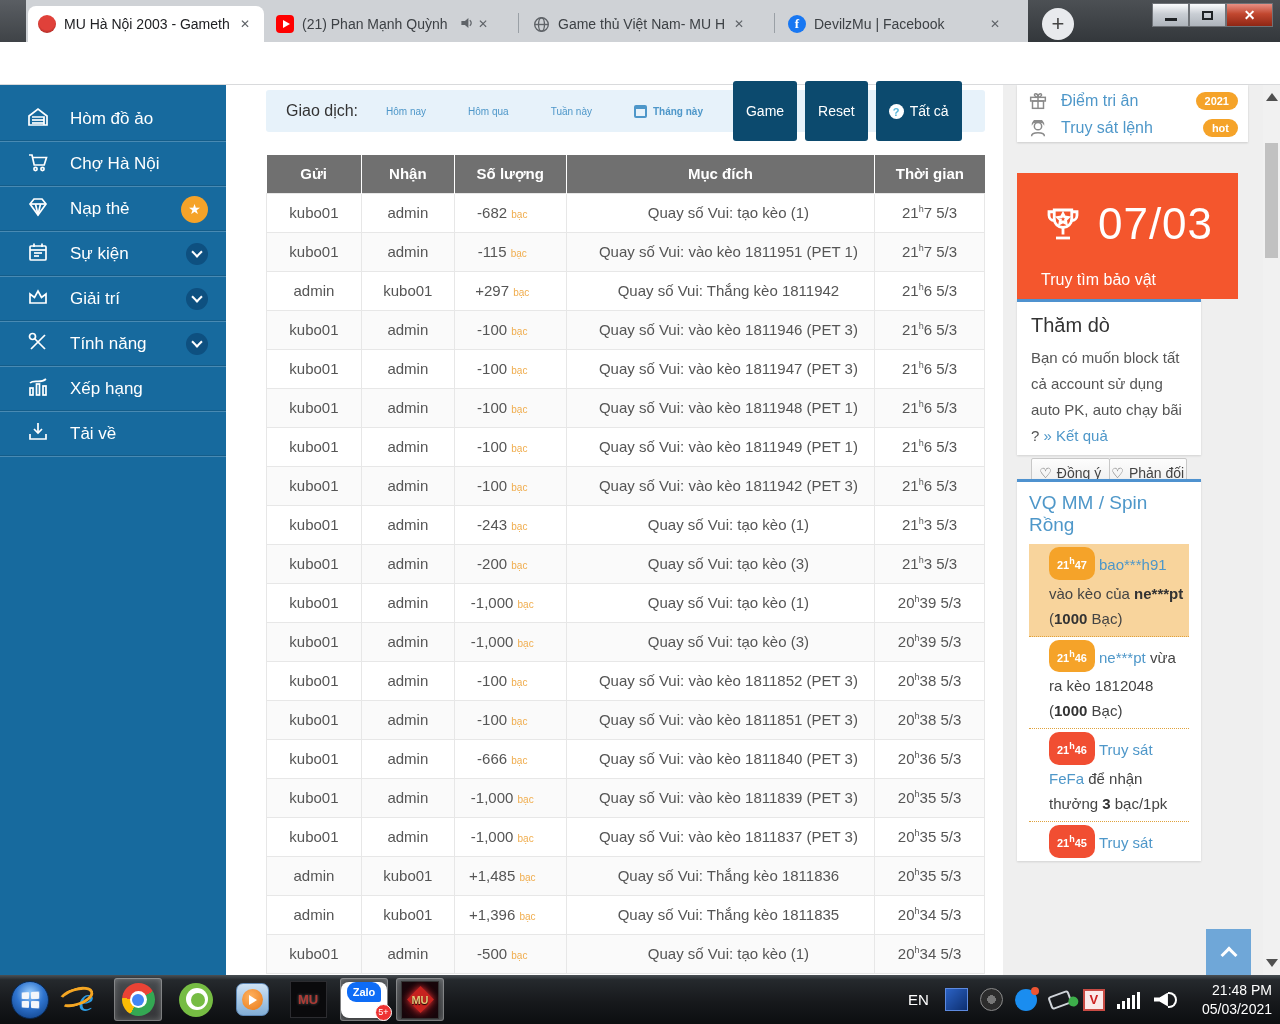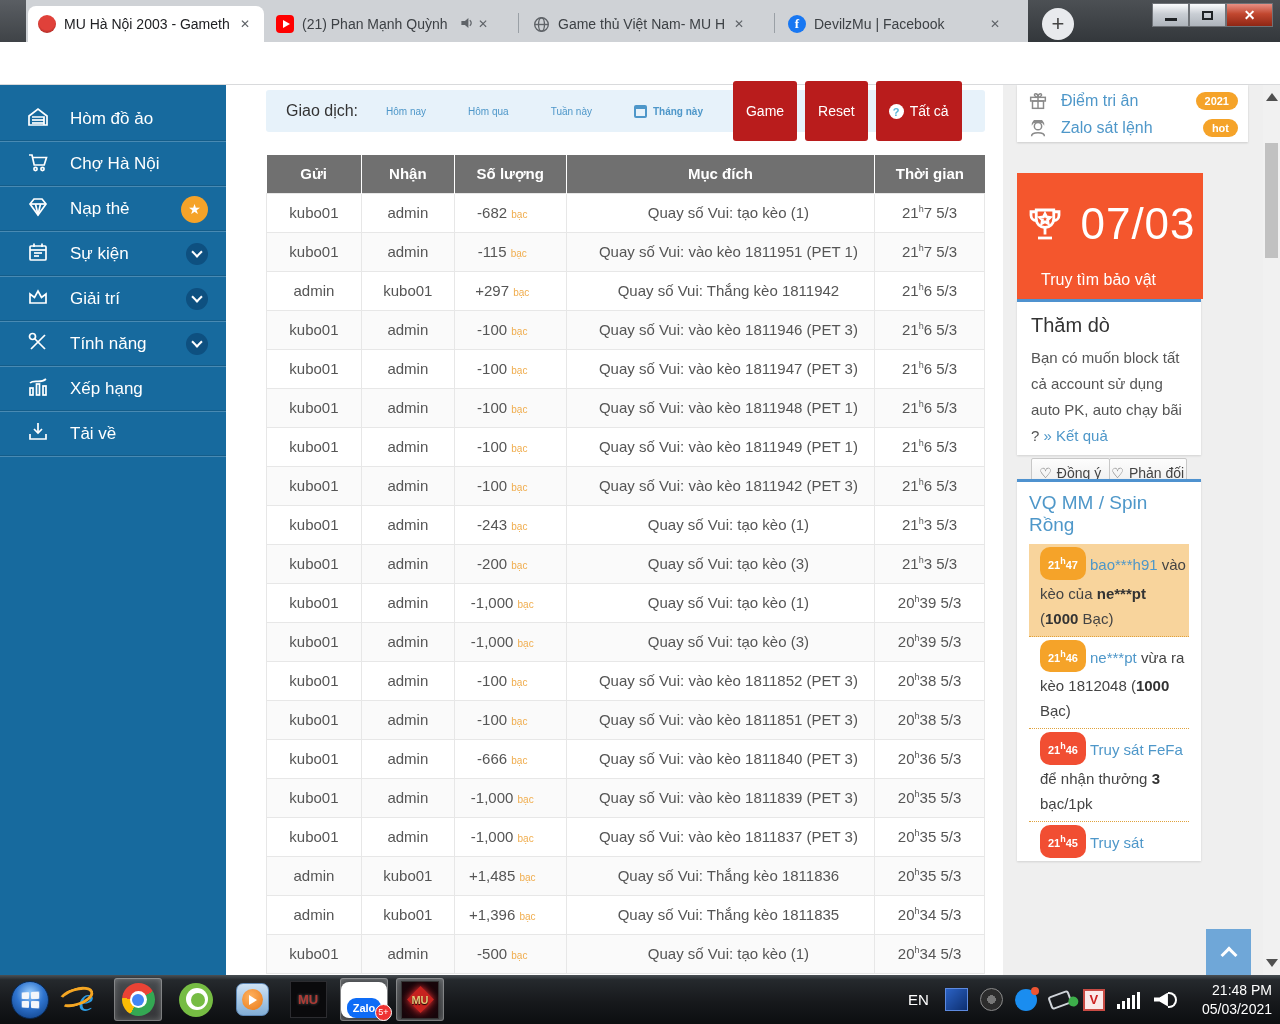--- a/index.html
+++ b/index.html
@@ -51,21 +51,21 @@
   .chev { width:8px; height:8px; border-right:2px solid #fff; border-bottom:2px solid #fff; transform:rotate(45deg); margin-top:-4px; }
 
   
   #main { left:226px; top:85px; width:777px; height:890px; background:#fff; }
   #filterbar { position:absolute; left:40px; top:5px; width:719px; height:42px; background:#e7f2fa; border-radius:3px; display:flex; align-items:center; padding:0 20px; }
   #filter-label { color:#333; font-size:16px; margin-right:28px; }
   .filter-link { color:#4e97c9; font-size:10px; margin-right:42px; white-space:nowrap; display:flex; align-items:center; }
   .filter-link.sel { font-weight:bold; margin-right:22px; }
   .cal-ico { display:inline-block; width:13px; height:13px; background:#4e97c9; margin-right:6px; border-radius:2px; position:relative; }
   .cal-ico:after { content:""; position:absolute; left:2px; top:4px; right:2px; bottom:2px; background:#e7f2fa; }
-  .fbtn { background:#b91c1c; color:#fff; font-size:14px; border-radius:3px; padding:22px 13px; margin-left:8px; display:flex; align-items:flex-end; white-space:nowrap; }
+  .fbtn { background:#0c4a6e; color:#fff; font-size:14px; border-radius:3px; padding:22px 13px; margin-left:8px; display:flex; align-items:flex-end; white-space:nowrap; }
   .qmark { width:15px; height:15px; border-radius:50%; background:#fff; color:#57b6d9; font-size:11px; font-weight:bold; display:inline-flex; align-items:center; justify-content:center; margin-right:6px; }
 
   #txtable { position:absolute; left:40px; top:70px; width:719px; border-collapse:collapse; }
   #txtable th { background:#707070; color:#fff; font-size:15px; font-weight:bold; height:38px; border-right:1px solid #fff; }
   #txtable th:last-child { border-right:none; }
   #txtable td { height:39px; border:1px solid #e7e7e7; font-size:15px; color:#555; text-align:center; }
   #txtable tr:nth-child(even) td { background:#fafafa; }
   td.c-user { color:#68a4d9; }
   td.c-amt { text-align:right; padding-right:16px; white-space:nowrap; }
   .unit { color:#f0ad4e; font-size:10px; }
@@ -74,36 +74,36 @@
   sup { font-size:9px; }
   .col-gui{width:95px;} .col-nhan{width:93px;} .col-sl{width:112px;} .col-md{width:309px;} .col-tg{width:110px;}
 
   
   #rightbar { left:1003px; top:85px; width:260px; height:890px; background:#efefef; }
   #quickcard { position:absolute; left:14px; top:0; width:231px; height:57px; background:#fff; box-shadow:0 1px 2px rgba(0,0,0,0.15); padding:2px 10px; }
   .qrow { display:flex; align-items:center; height:26px; margin-top:1px; }
   .qrow svg { stroke:#8a8a8a; fill:none; stroke-width:1.6; width:22px; height:22px; }
   .qrow .qlbl { color:#4e97c9; font-size:16px; margin-left:12px; flex:1; }
   .qbadge { background:#f5a329; color:#fff; font-size:11px; font-weight:bold; border-radius:9px; padding:3px 9px; }
-  #eventcard { position:absolute; left:14px; top:88px; width:186px; height:126px; background:#f4562d; color:#fff; }
+  #eventcard { position:absolute; left:14px; top:88px; width:221px; height:126px; background:#f4562d; color:#fff; }
   #eventcard .toprow { display:flex; align-items:center; justify-content:center; margin-top:26px; }
   #event-date { font-size:44px; font-weight:normal; margin-left:14px; letter-spacing:1px; }
   #event-label { font-size:16px; margin:22px 0 0 24px; }
   .card { position:absolute; left:14px; width:184px; background:#fff; border-top:3px solid #4f92cf; box-shadow:0 1px 2px rgba(0,0,0,0.12); }
   #pollcard { top:214px; height:156px; padding:12px 14px; }
   #poll-title { font-size:20px; color:#333; }
   #poll-q { font-size:15px; color:#555; line-height:26px; margin-top:8px; }
   #poll-q a { color:#4e97c9; text-decoration:none; }
   .pollbtns { display:flex; margin-top:9px; }
   .pollbtn { flex:1; border:1px solid #c8c8c8; background:linear-gradient(180deg,#fdfdfd,#eee); font-size:14px; color:#444; height:29px; display:flex; align-items:center; justify-content:center; border-radius:2px; }
   .pollbtn + .pollbtn { margin-left:-1px; }
   .heart { margin-right:5px; color:#666; }
   #feedcard { top:394px; height:382px; padding:10px 12px; overflow:hidden; }
   #feed-title { font-size:19px; color:#4e97c9; margin-bottom:8px; }
-  .feed-item { font-size:15px; color:#444; line-height:25px; padding:4px 2px 5px 11px; border-bottom:1px dotted #e0a23c; }
+  .feed-item { font-size:15px; color:#444; line-height:25px; padding:4px 2px 5px 20px; border-bottom:1px dotted #e0a23c; }
   .feed-item.hl { background:#f8d49c; }
   .tbadge { display:inline-block; border-radius:10px; color:#fff; font-size:11px; font-weight:bold; padding:2px 8px; margin-right:4px; position:relative; top:-1px; }
   .tbadge.orange { background:#f5a329; }
   .tbadge.red { background:#f14e32; }
   .feed-item a { color:#4e97c9; text-decoration:none; }
   .feed-item b { color:#333; }
   #scrolltop { position:absolute; left:203px; top:844px; width:45px; height:46px; background:#6fa7d8; display:flex; align-items:center; justify-content:center; }
   #scrolltop .chev { width:12px; height:12px; border-width:3px; transform:rotate(-135deg); margin-top:6px; }
 
   
@@ -125,21 +125,21 @@
   .chromeball { width:33px; height:33px; border-radius:50%; background:conic-gradient(from 90deg,#34a853 0 120deg,#fbbc05 120deg 185deg,#ea4335 185deg 330deg,#34a853 330deg 360deg); display:flex; align-items:center; justify-content:center; }
   .chromeball .w { width:17px; height:17px; border-radius:50%; background:#fff; display:flex; align-items:center; justify-content:center; }
   .chromeball .b { width:12px; height:12px; border-radius:50%; background:#4285f4; }
   .coccoc { width:34px; height:34px; border-radius:50%; background:#76bc43; position:relative; overflow:hidden; }
   .coccoc:before { content:""; position:absolute; left:7px; top:5px; width:22px; height:22px; border-radius:50%; background:#fff; }
   .coccoc:after { content:""; position:absolute; left:12px; top:10px; width:14px; height:14px; border-radius:50%; background:#76bc43; }
   .wmp { width:33px; height:33px; border-radius:7px; background:linear-gradient(180deg,#cfe3f5,#82aed6); display:flex; align-items:center; justify-content:center; border:1px solid #5d87b5; }
   .wmp .o { width:21px; height:21px; border-radius:50%; background:radial-gradient(circle at 40% 35%,#ffb25e,#e87817); display:flex; align-items:center; justify-content:center; }
   .wmp .t { width:0; height:0; border-left:8px solid #fff; border-top:5px solid transparent; border-bottom:5px solid transparent; margin-left:2px; }
   .mudark { width:37px; height:37px; background:#0a0a0c; color:#b03a34; font-weight:bold; font-size:13px; display:flex; align-items:center; justify-content:center; text-shadow:0 0 3px #666; border:1px solid #2c2c30; }
-  .zaloic { width:48px; height:36px; border-radius:8px; background:#fff; position:relative; display:flex; align-items:flex-end; justify-content:center; }
+  .zaloic { width:48px; height:36px; border-radius:8px; background:#fff; position:relative; display:flex; align-items:flex-start; justify-content:center; }
   .zaloic .zb { background:#0e6cf6; color:#fff; font-size:11px; font-weight:bold; border-radius:9px 9px 2px 9px; padding:4px 6px; }
   .zaloic .n5 { position:absolute; right:-5px; bottom:-3px; background:#e33; color:#fff; font-size:9px; border-radius:50%; width:17px; height:17px; display:flex; align-items:center; justify-content:center; border:1px solid #fff; }
   .mured { width:38px; height:38px; background:radial-gradient(circle at 50% 55%,#520d12,#17050a 75%); position:relative; display:flex; align-items:center; justify-content:center; border:1px solid #333; }
   .mured .gem { position:absolute; width:19px; height:19px; background:#c6231f; transform:rotate(45deg); box-shadow:0 0 6px #e33; }
   .mured .mu { position:relative; color:#e8c87a; font-weight:bold; font-size:11px; text-shadow:0 1px 1px #000; }
   #tray { position:absolute; right:8px; top:0; height:49px; display:flex; align-items:center; color:#fff; }
   #lang { font-size:15px; margin-right:16px; }
   .tico { margin-right:12px; display:flex; align-items:center; justify-content:center; }
   .t-game { width:23px; height:23px; background:linear-gradient(135deg,#2b62c4,#0d2f70); border:1px solid #5d8ae0; }
   .t-spk { width:23px; height:23px; border-radius:50%; background:radial-gradient(circle,#777 0 28%,#2c2c2c 30% 70%,#555 72%); border:1px solid #888; }
@@ -535,21 +535,21 @@
           </svg>
         <span class="qlbl">Điểm tri ân</span>
         <span class="qbadge">2021</span>
       </div>
       <div class="qrow">
         <svg viewBox="0 0 24 24">
             <circle cx="12" cy="10" r="4"></circle>
             <path d="M5 21 C5 16 19 16 19 21"></path>
             <path d="M6 7 C6 5 18 5 18 7 L16 4 L8 4 Z"></path>
           </svg>
-        <span class="qlbl">Zalo sát lệnh</span>
+        <span class="qlbl">Truy sát lệnh</span>
         <span class="qbadge">hot</span>
       </div>
     </div>
 
     <div id="eventcard">
       <div class="toprow">
         <svg width="42" height="42" viewBox="0 0 24 24" style="stroke:#fff;fill:none;stroke-width:1.6">
           <path d="M7 4 h10 v5 a5 5 0 0 1 -10 0 Z"></path>
             <path d="M7 5 H4 v2 a3 3 0 0 0 3 3"></path>
             <path d="M17 5 h3 v2 a3 3 0 0 1 -3 3"></path>

